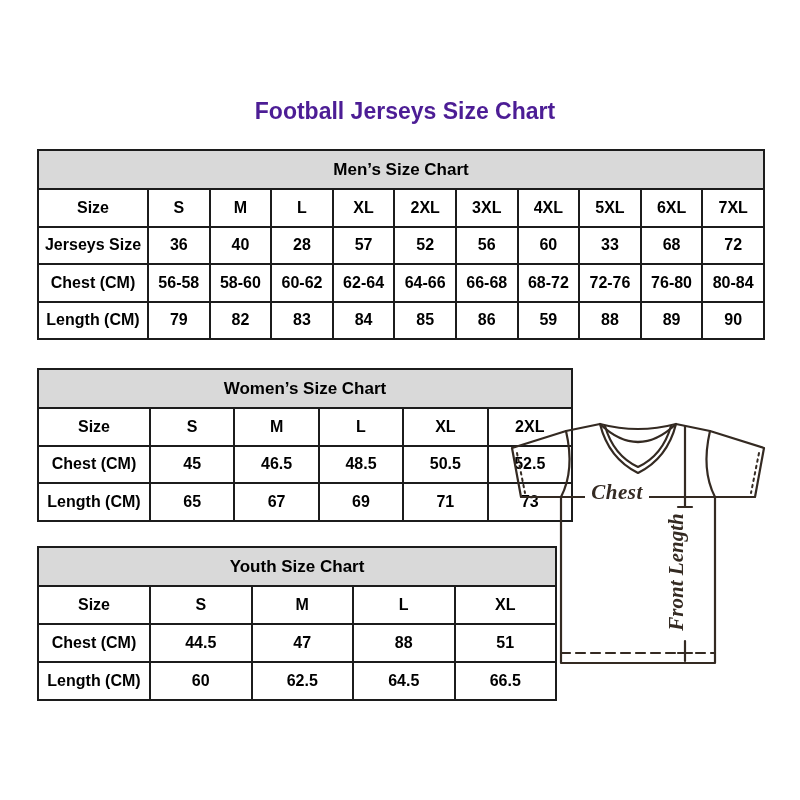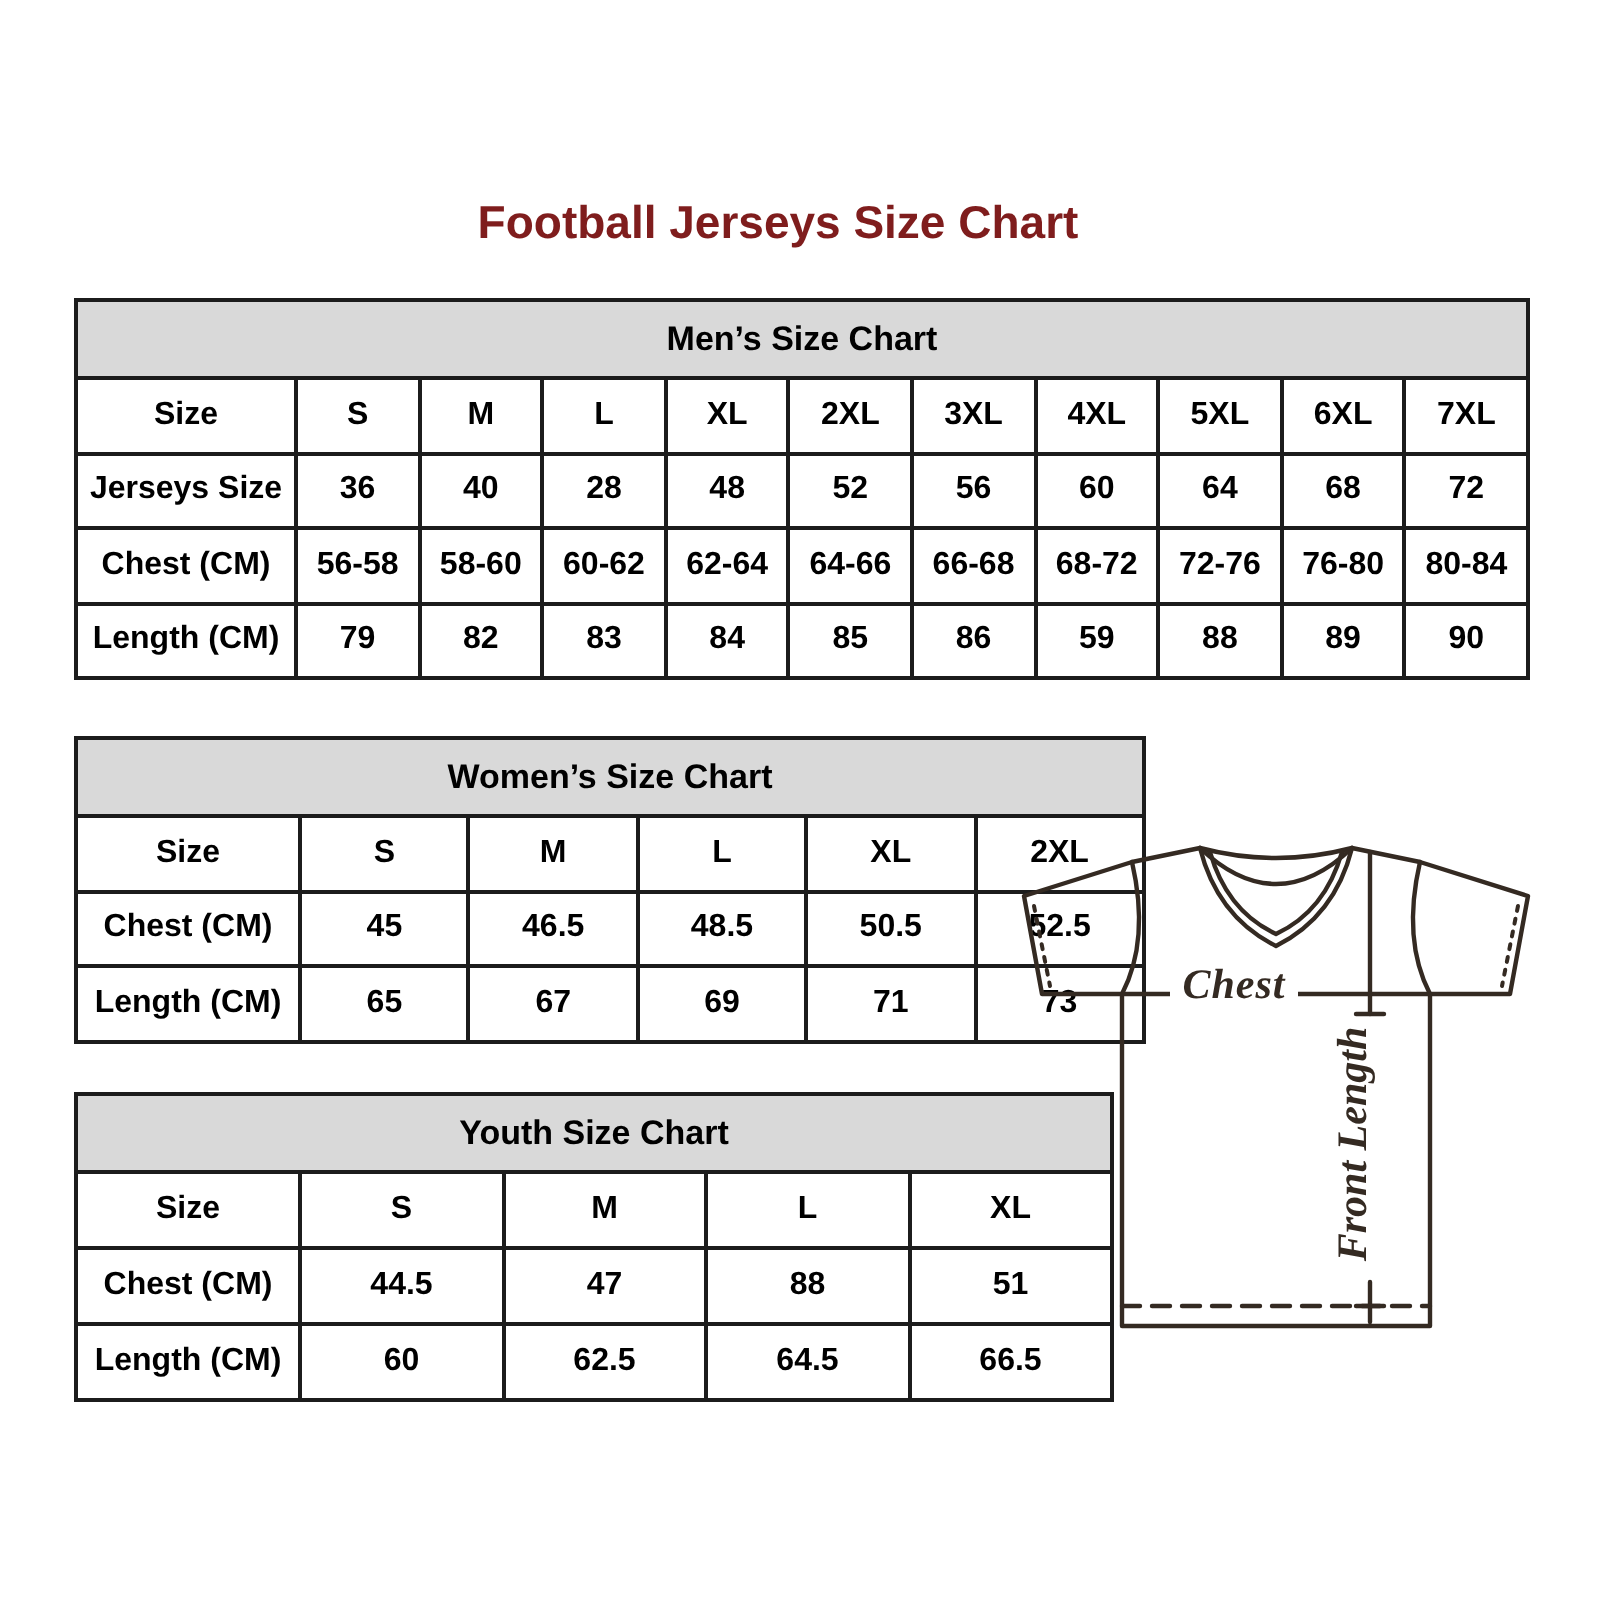--- a/index.html
+++ b/index.html
@@ -1,22 +1,22 @@
 <!DOCTYPE html>
 <html><head>
 <meta charset="utf-8">
 <style>
   html,body{margin:0;padding:0;}
   body{
     width:800px;height:800px;position:relative;background:#ffffff;overflow:hidden;
     font-family:"Liberation Sans",sans-serif;
   }
   .page-title{
-    position:absolute;left:0;top:98px;width:778px;text-align:center;
-    font-size:23px;font-weight:bold;color:#7f1d1d;letter-spacing:0px;
+    position:absolute;left:16px;top:98px;width:778px;text-align:center;
+    font-size:23px;font-weight:bold;color:#4c1d95;letter-spacing:0px;
   }
   table{
     position:absolute;border-collapse:collapse;table-layout:fixed;background:#fff;
   }
   th,td{
     border:2px solid #1c1c1c;text-align:center;vertical-align:middle;
     font-family:"Liberation Sans",sans-serif;font-weight:bold;color:#000;
     font-size:16px;padding:0;overflow:hidden;white-space:nowrap;
   }
   th.table-title{background:#d9d9d9;font-size:17px;height:37px;}
@@ -68,25 +68,25 @@
         <td>4XL</td>
         <td>5XL</td>
         <td>6XL</td>
         <td>7XL</td>
       </tr>
       <tr>
         <td>Jerseys Size</td>
         <td>36</td>
         <td>40</td>
         <td>28</td>
-        <td>48</td>
+        <td>57</td>
         <td>52</td>
         <td>56</td>
         <td>60</td>
-        <td>64</td>
+        <td>33</td>
         <td>68</td>
         <td>72</td>
       </tr>
       <tr>
         <td>Chest (CM)</td>
         <td>56-58</td>
         <td>58-60</td>
         <td>60-62</td>
         <td>62-64</td>
         <td>64-66</td>

